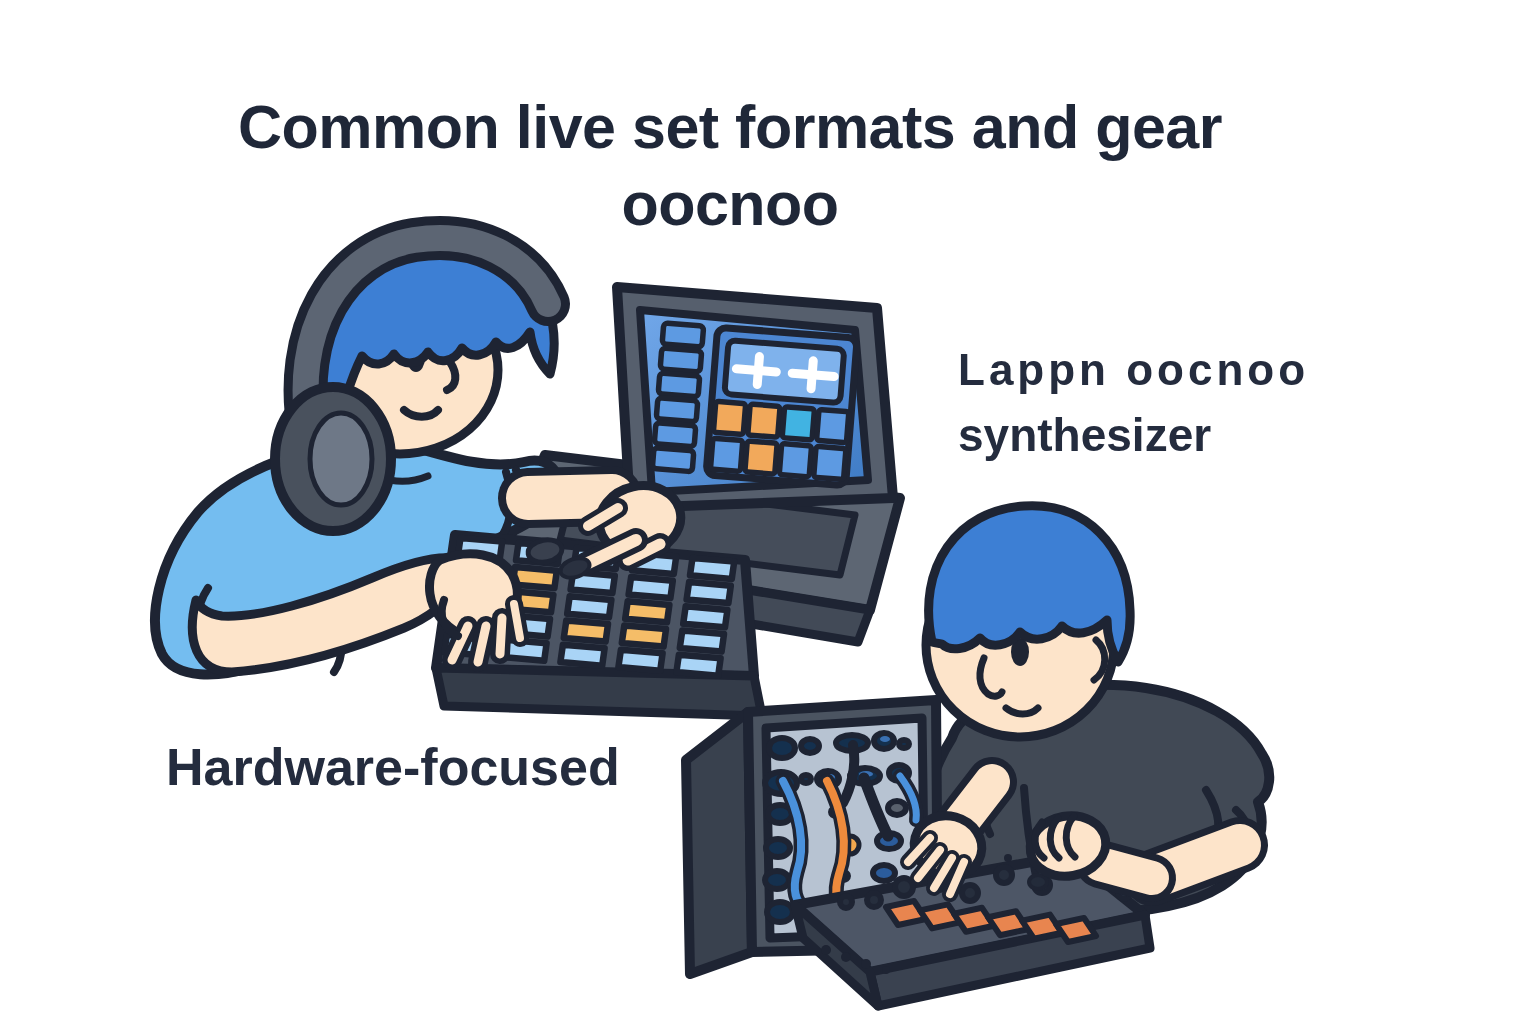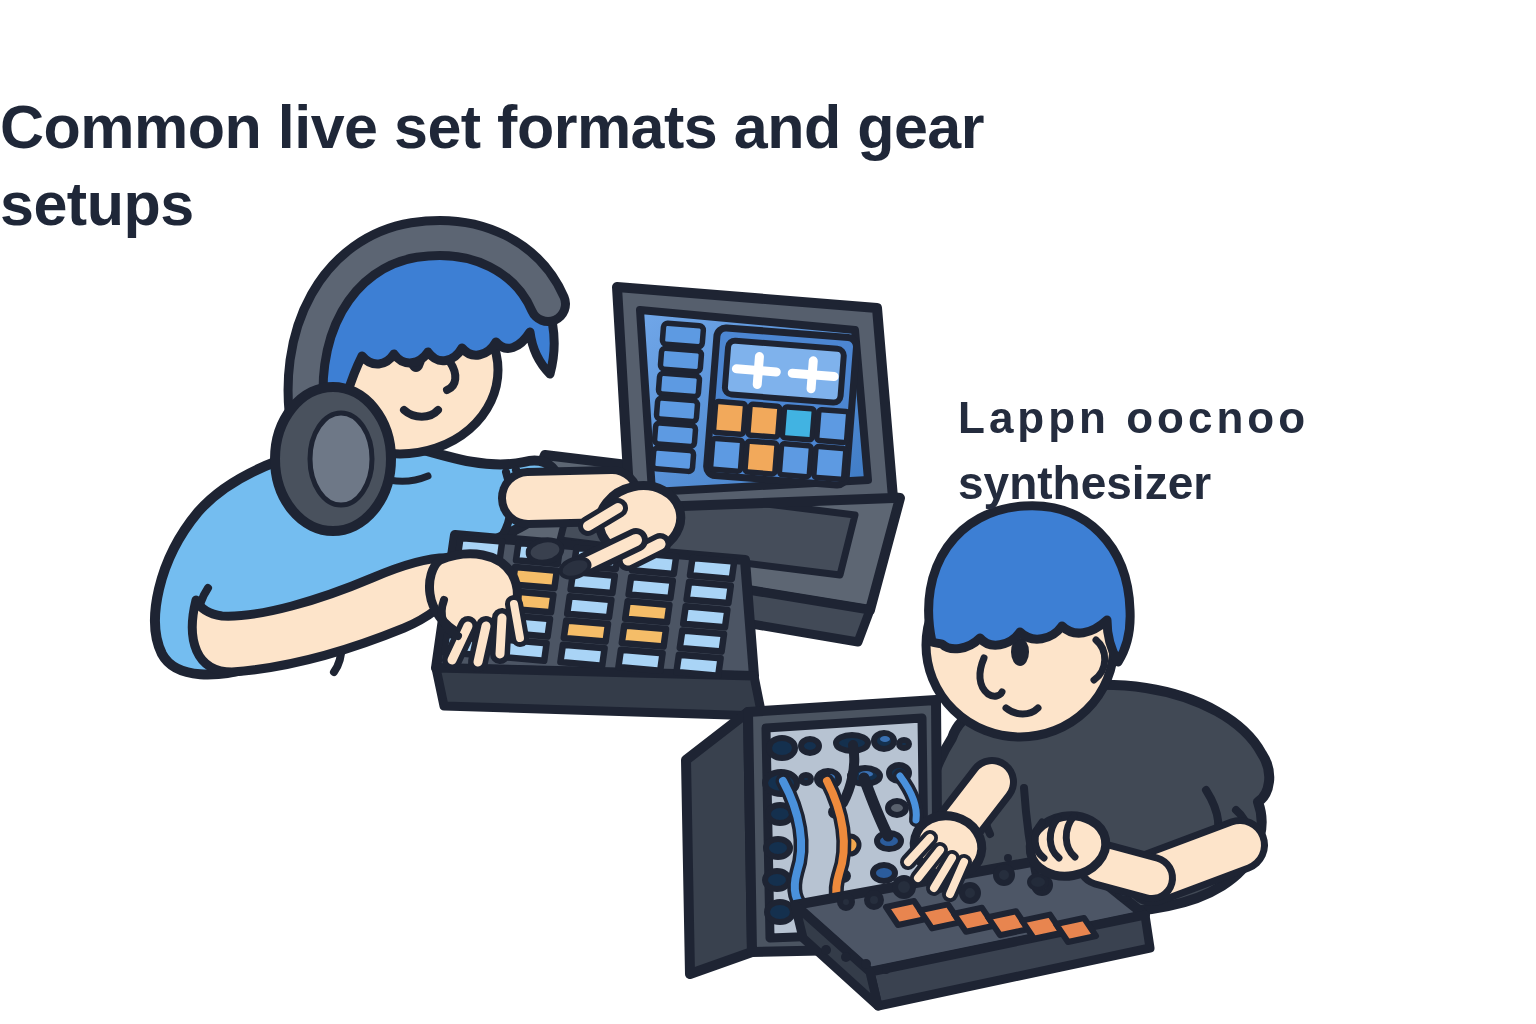--- a/index.html
+++ b/index.html
@@ -3,26 +3,26 @@
 <meta charset="utf-8">
 <style>
   html,body{margin:0;padding:0;background:#ffffff;}
   .stage{
     position:relative;width:1536px;height:1024px;background:#ffffff;
     font-family:"Liberation Sans",sans-serif;overflow:hidden;
   }
   .stage svg{position:absolute;left:0;top:0;}
   svg *{stroke-linejoin:round;stroke-linecap:round;}
   .title{
-    position:absolute;left:0;top:48px;width:1460px;text-align:left;
+    position:absolute;left:0;top:48px;width:1460px;text-align:center;
     font-size:61px;font-weight:700;line-height:1.27;color:#1f2738;letter-spacing:-0.5px;
   }
   .title span{display:block;}
   .caption{
-    position:absolute;font-weight:700;color:#242c3e;margin-top:48px;
+    position:absolute;font-weight:700;color:#242c3e;
   }
   .caption span{display:block;}
   .caption-laptop{left:958px;top:338px;font-size:46px;line-height:1.45;}
   .caption-laptop .g1{letter-spacing:4px;font-size:44px;}
   .caption-hardware{left:166px;top:732px;font-size:52px;line-height:1.35;}
 </style>
 </head>
 <body>
 
 <div class="stage">
@@ -317,23 +317,24 @@
           <line x1="952" y1="858" x2="934" y2="888" stroke="#fde4ca" stroke-width="8"></line>
           <line x1="964" y1="862" x2="950" y2="894" stroke="#1e2433" stroke-width="16"></line>
           <line x1="964" y1="862" x2="950" y2="894" stroke="#fde4ca" stroke-width="8"></line>
         </g>
       </g>
     </g>
   </svg>
 
   <h1 class="title">
     <span>Common live set formats and gear</span>
-    <span>setups</span>
+    <span>oocnoo</span>
   </h1>
 
   <div class="caption caption-laptop">
     <span class="g1">Lappn oocnoo</span>
     <span>synthesizer</span>
   </div>
 
   <div class="caption caption-hardware">
+    <span>Hardware-focused</span>
   </div>
 </div>
 
 </body></html>

